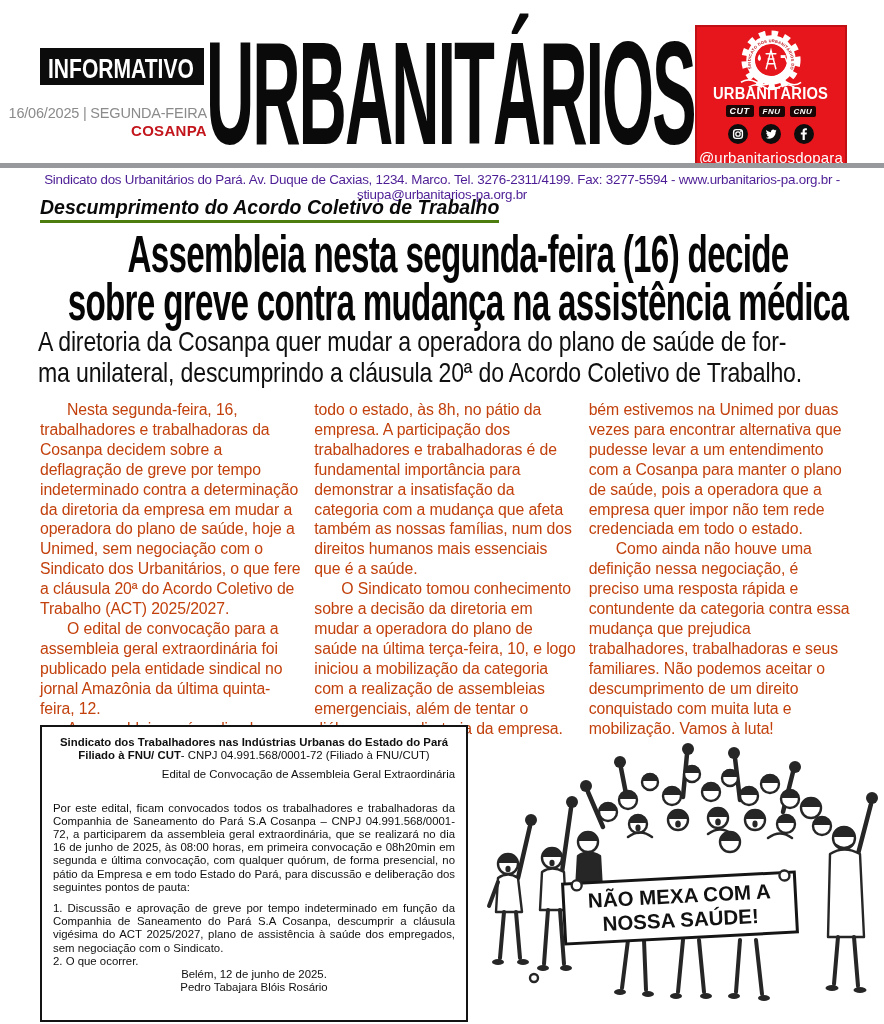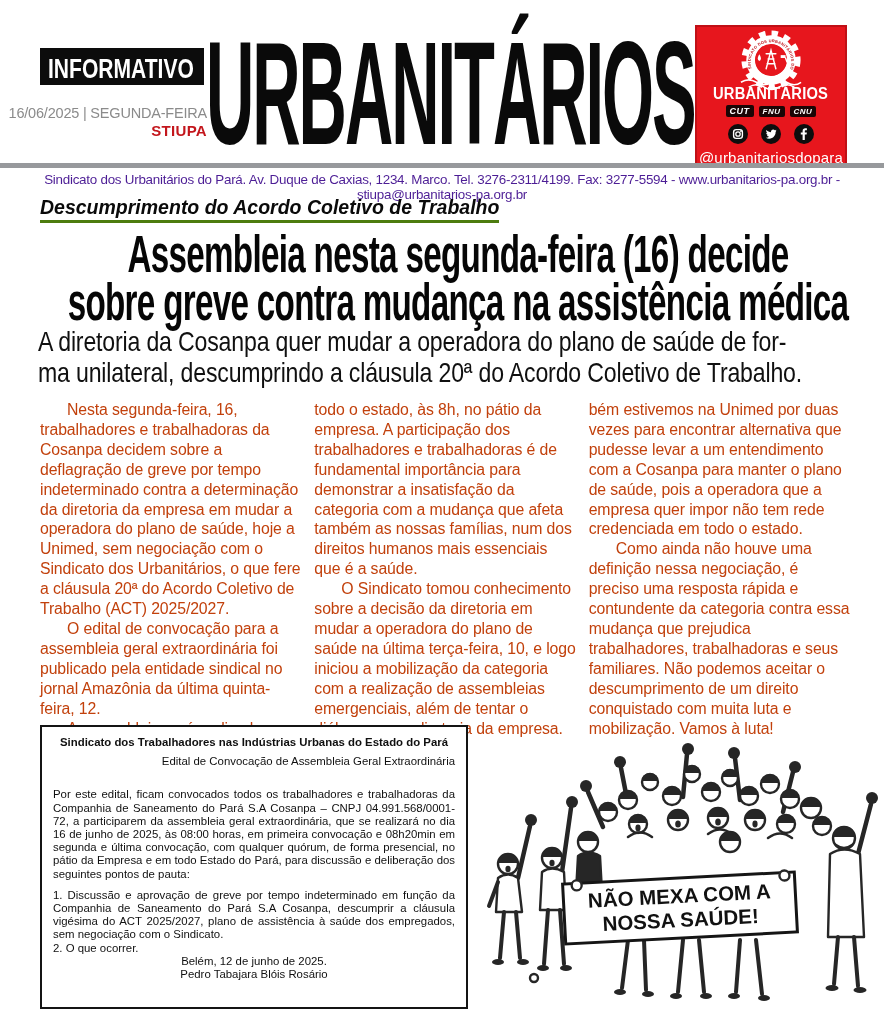--- a/index.html
+++ b/index.html
@@ -90,21 +90,21 @@
 </style>
 </head>
 <body>
 
 <div class="page">
 
   <div class="informativo-box">
     <span class="txt">INFORMATIVO</span>
   </div>
   <div class="dateline">16/06/2025 | SEGUNDA-FEIRA</div>
-  <div class="edition">STIUPA</div>
+  <div class="edition">COSANPA</div>
   <div class="masthead-title">URBANITÁRIOS</div>
 
   <div class="red-box">
     <svg width="150" height="66" viewBox="0 0 150 66">
       <circle cx="75" cy="34" r="27" fill="none" stroke="#fff" stroke-width="7" stroke-dasharray="6.5 6.2"></circle>
       <circle cx="75" cy="34" r="21" fill="none" stroke="#fff" stroke-width="9"></circle>
       <circle cx="75" cy="34" r="16" fill="#e7161d"></circle>
       <path id="arcPath" d="M 55 43 A 21 21 0 1 1 95 43" fill="none"></path>
       <text font-size="4.1" fill="#c01016" letter-spacing="0.25" font-weight="bold">
         <textPath href="#arcPath">SINDICATO DOS URBANITÁRIOS DO PARÁ - STIUPA</textPath>
@@ -174,20 +174,24 @@
       <p class="ind">O Sindicato tomou conhecimento sobre a decisão da diretoria em mudar a operadora do plano de saúde na última terça-feira, 10, e logo iniciou a mobilização da categoria com a realização de assembleias emergenciais, além de tentar o diálogo com a diretoria da empresa. Tam-</p>
     </div>
     <div class="col">
       <p>bém estivemos na Unimed por duas vezes para encontrar alternativa que pudesse levar a um entendimento com a Cosanpa para manter o plano de saúde, pois a operadora que a empresa quer impor não tem rede credenciada em todo o estado.</p>
       <p class="ind">Como ainda não houve uma definição nessa negociação, é preciso uma resposta rápida e contundente da categoria contra essa mudança que prejudica trabalhadores, trabalhadoras e seus familiares. Não podemos aceitar o descumprimento de um direito conquistado com muita luta e mobilização. Vamos à luta!</p>
     </div>
   </div>
 
   <div class="edital">
     <div class="ed-t1">Sindicato dos Trabalhadores nas Indústrias Urbanas do Estado do Pará</div>
+    <div class="ed-t2">
+        <b>Filiado à FNU/ CUT</b>
+        <span> - CNPJ 04.991.568/0001-72 (Filiado à FNU/CUT)</span>
+      </div>
     <div class="ed-sub">Edital de Convocação de Assembleia Geral Extraordinária</div>
     <div class="ed-body">Por este edital, ficam convocados todos os trabalhadores e trabalhadoras da Companhia de Saneamento do Pará S.A Cosanpa – CNPJ 04.991.568/0001-72, a participarem da assembleia geral extraordinária, que se realizará no dia 16 de junho de 2025, às 08:00 horas, em primeira convocação e 08h20min em segunda e última convocação, com qualquer quórum, de forma presencial, no pátio da Empresa e em todo Estado do Pará, para discussão e deliberação dos seguintes pontos de pauta:</div>
     <div class="ed-items">1. Discussão e aprovação de greve por tempo indeterminado em função da Companhia de Saneamento do Pará S.A Cosanpa, descumprir a cláusula vigésima do ACT 2025/2027, plano de assistência à saúde dos empregados, sem negociação com o Sindicato.</div>
     <div>2. O que ocorrer.</div>
     <div class="ed-center">Belém, 12 de junho de 2025.</div>
     <div class="ed-center">Pedro Tabajara Blóis Rosário</div>
   </div>
 
   <svg class="cartoon" viewBox="0 0 406 282">
     <g stroke="#262626" stroke-width="2.4" fill="#fff" stroke-linecap="round" stroke-linejoin="round">

